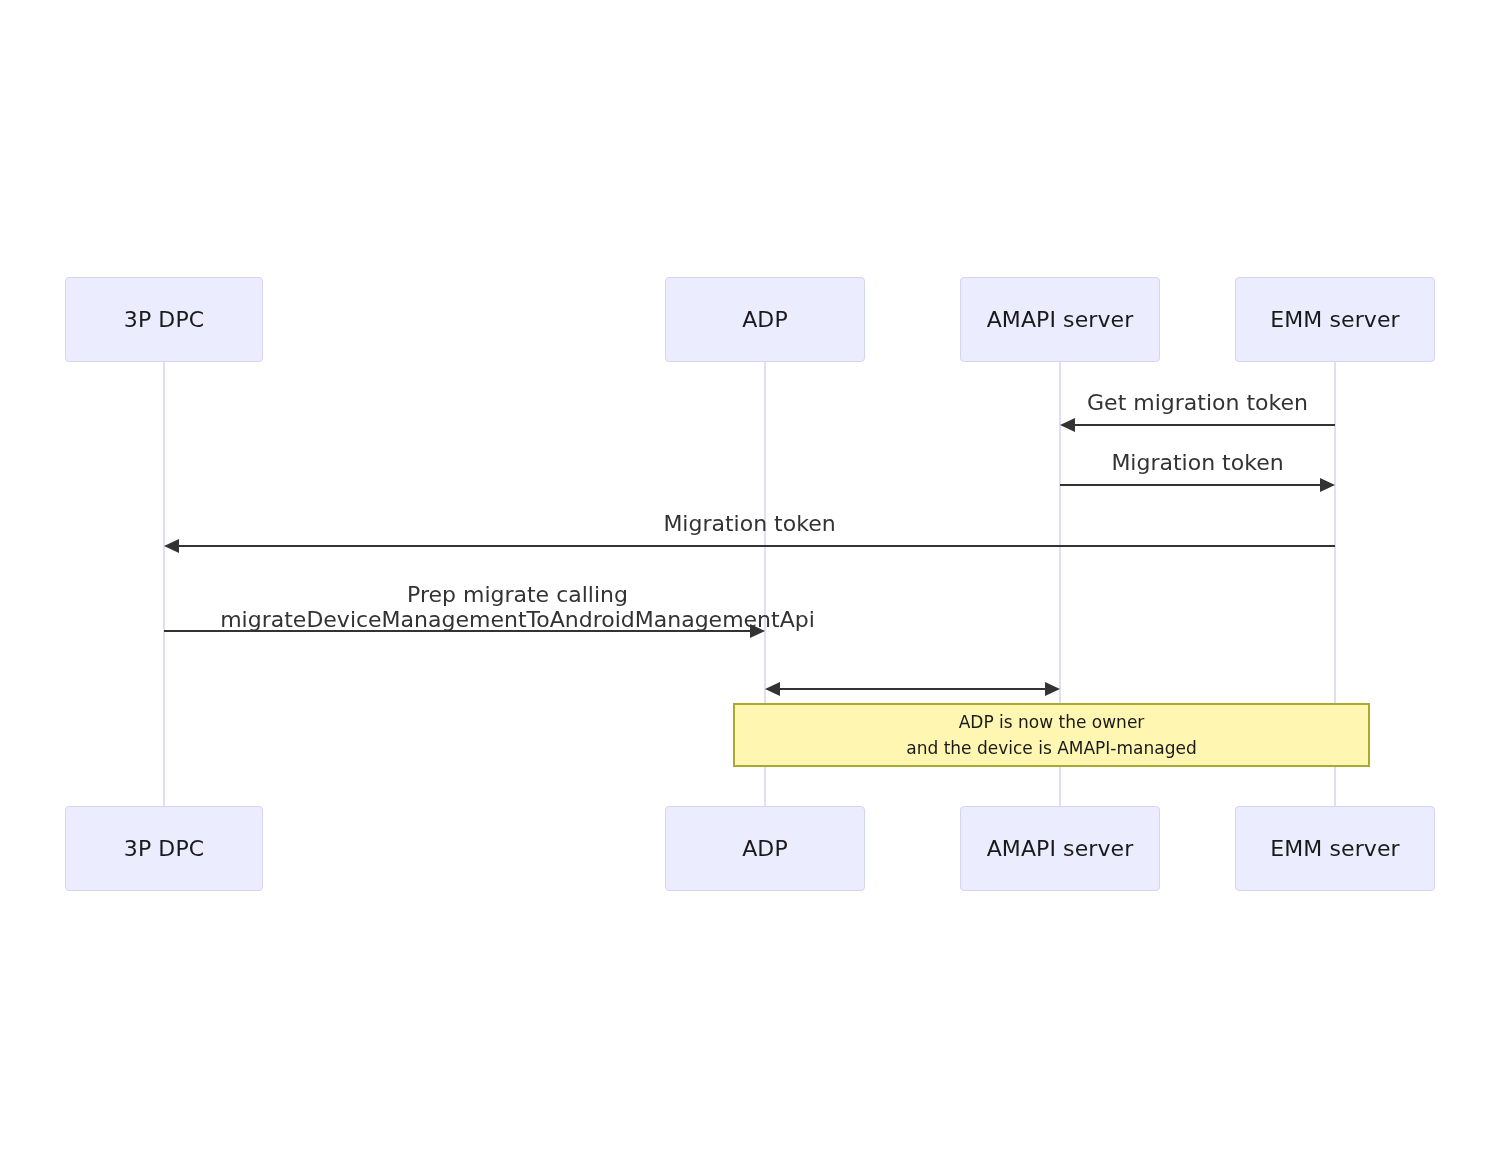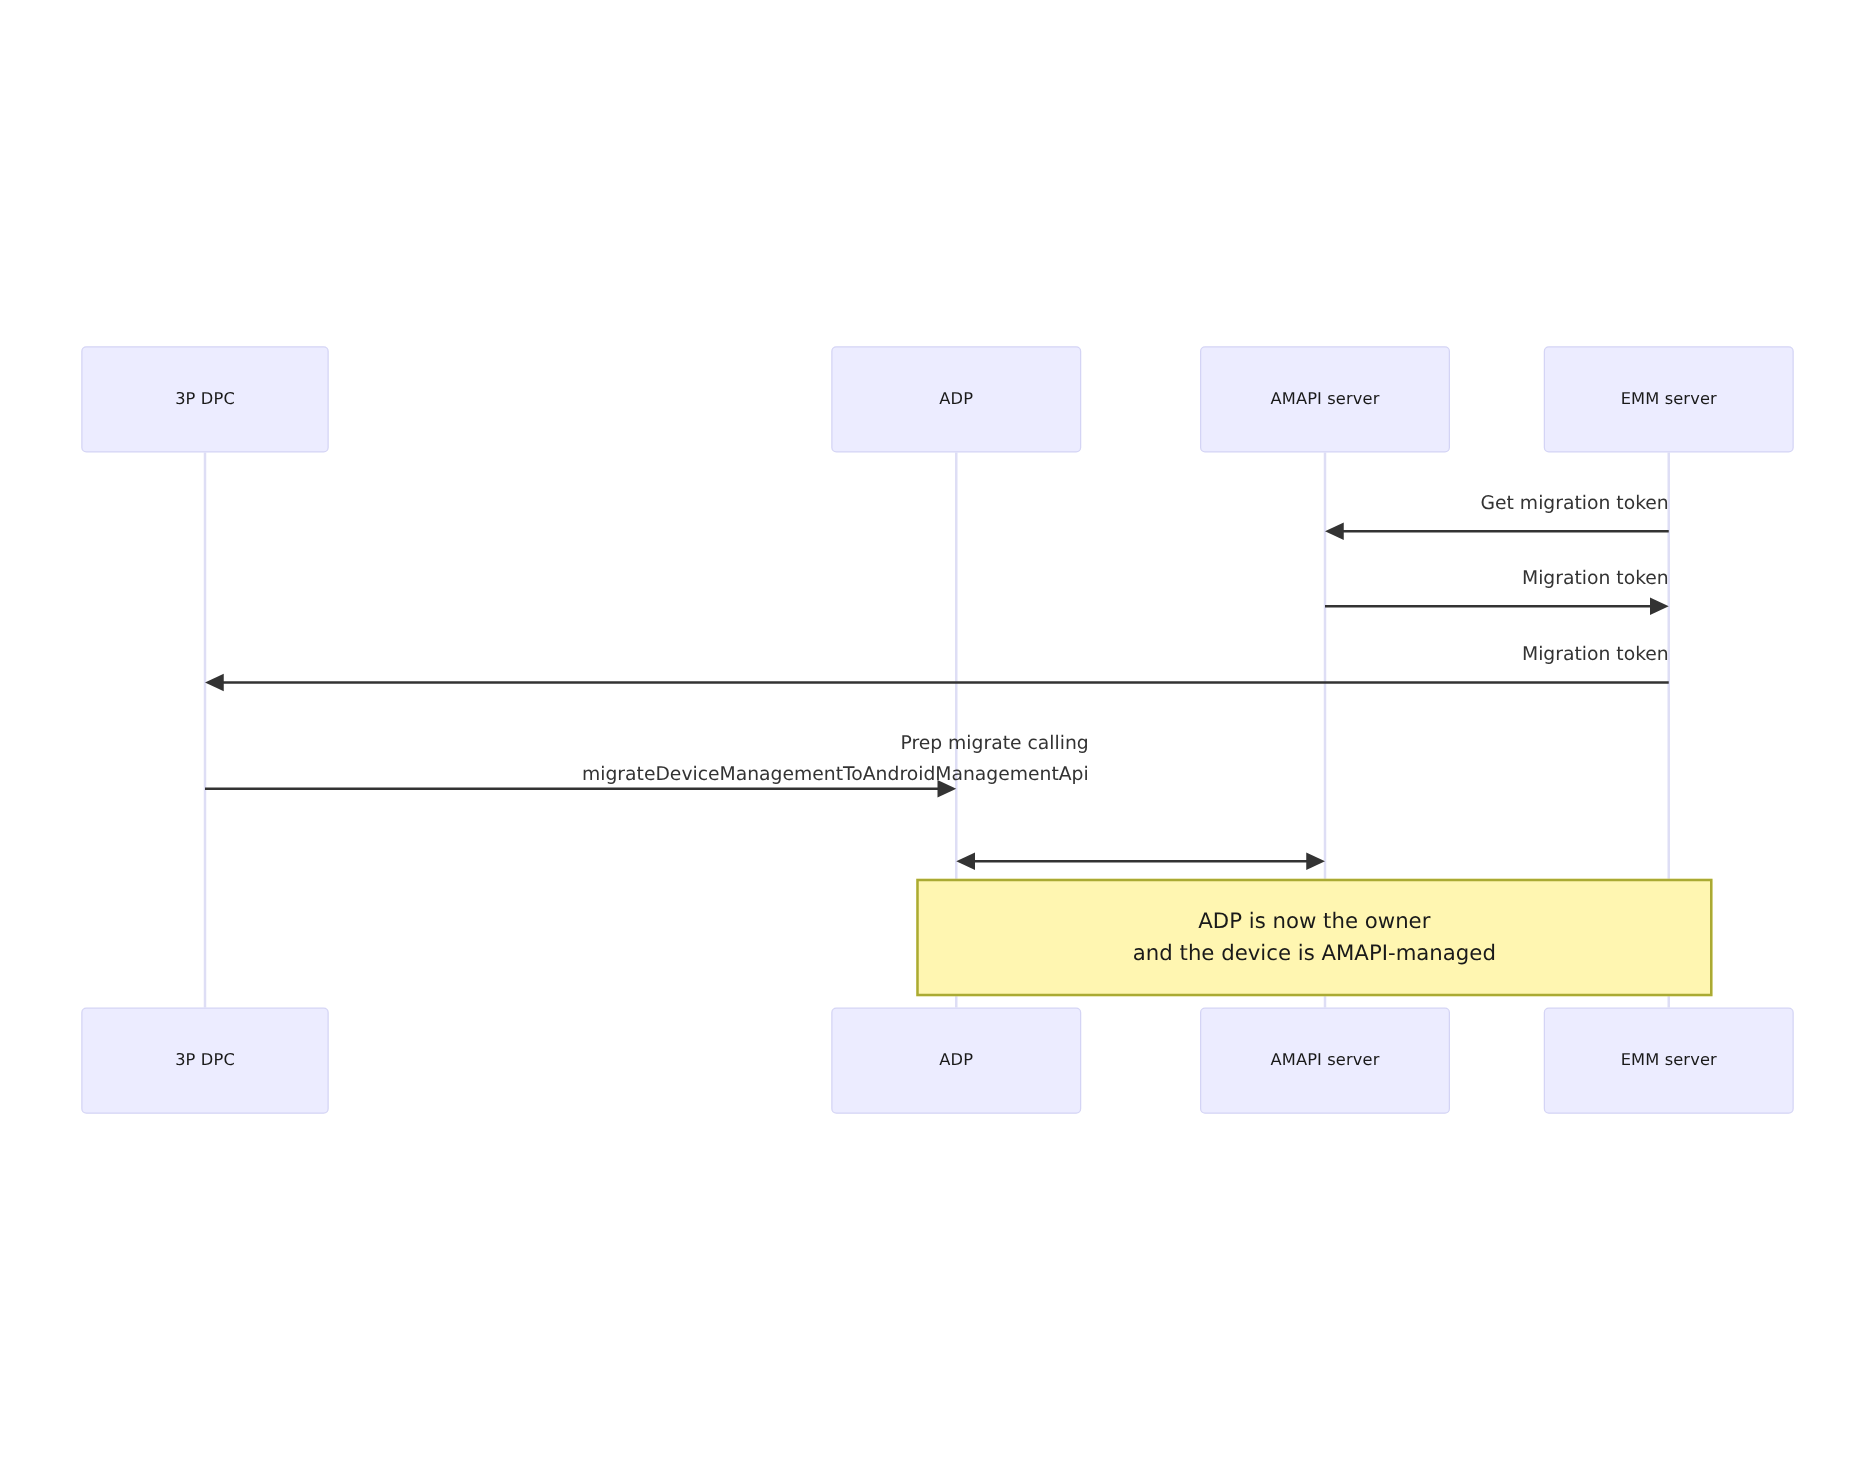--- a/index.html
+++ b/index.html
@@ -25,21 +25,21 @@
   .participant-box {
     position: absolute;
     box-sizing: border-box;
     background: #ECECFF;
     border: 1px solid #D4D4F5;
     border-radius: 4px;
     display: flex;
     align-items: center;
     justify-content: center;
     color: #1a1a1a;
-    font-size: 13px;
+    font-size: 22px;
     letter-spacing: 0.1px;
   }
   .participant-label {
     pointer-events: none;
     white-space: nowrap;
   }
 
   
   .lifeline {
     position: absolute;
@@ -68,23 +68,23 @@
     border-bottom: 7px solid transparent;
     border-left: 15px solid #333333;
   }
   .arrowhead.left {
     border-top: 7px solid transparent;
     border-bottom: 7px solid transparent;
     border-right: 15px solid #333333;
   }
   .msg-label {
     position: absolute;
-    text-align: right;
+    text-align: center;
     color: #333333;
-    font-size: 15px;
+    font-size: 22px;
     line-height: 25px;
     white-space: pre-line;
     pointer-events: none;
   }
 
   
   .note-box {
     position: absolute;
     box-sizing: border-box;
     background: #FFF6B1;
@@ -154,17 +154,17 @@
       <div class="msg-line" style="left: 0px; width: 587px;"></div>
       <div class="arrowhead right" style="left: 586px;"></div>
     </div>
     <div class="msg-label" style="left: 164px; width: 707px; top: 582px;">Prep migrate calling
 migrateDeviceManagementToAndroidManagementApi</div>
     <div class="message" style="left: 765px; top: 688px; width: 295px; height: 2px;">
       <div class="msg-line" style="left: 14px; width: 267px;"></div>
       <div class="arrowhead left" style="left: 0px;"></div>
       <div class="arrowhead right" style="left: 280px;"></div>
     </div>
-    <div class="note-box" style="left: 733px; top: 703px; width: 637px; height: 94px;">
+    <div class="note-box" style="left: 733px; top: 703px; width: 637px; height: 64px;">
       <span class="note-text">ADP is now the owner
 and the device is AMAPI-managed</span>
     </div>
   </div>
 
 </body></html>

